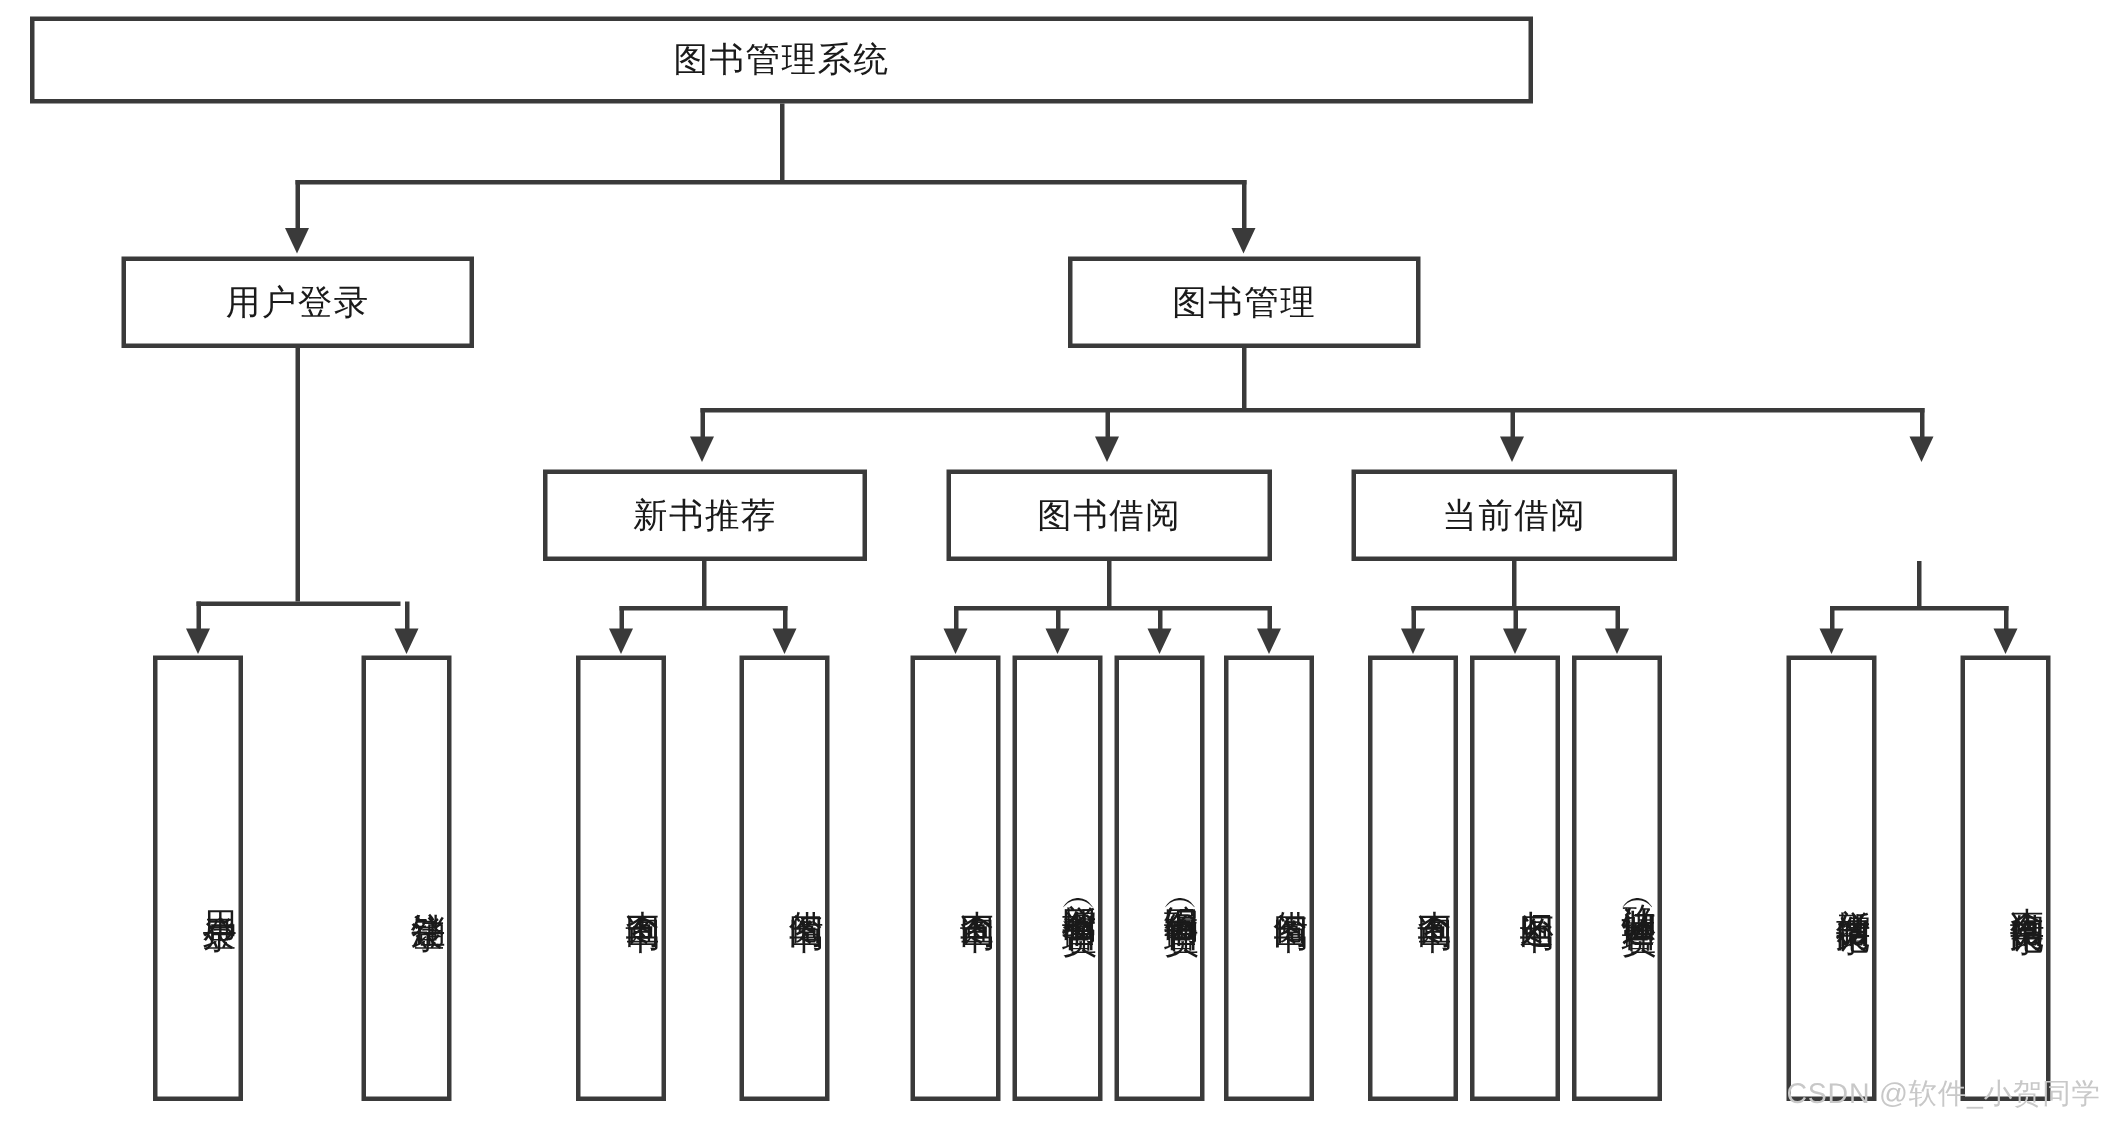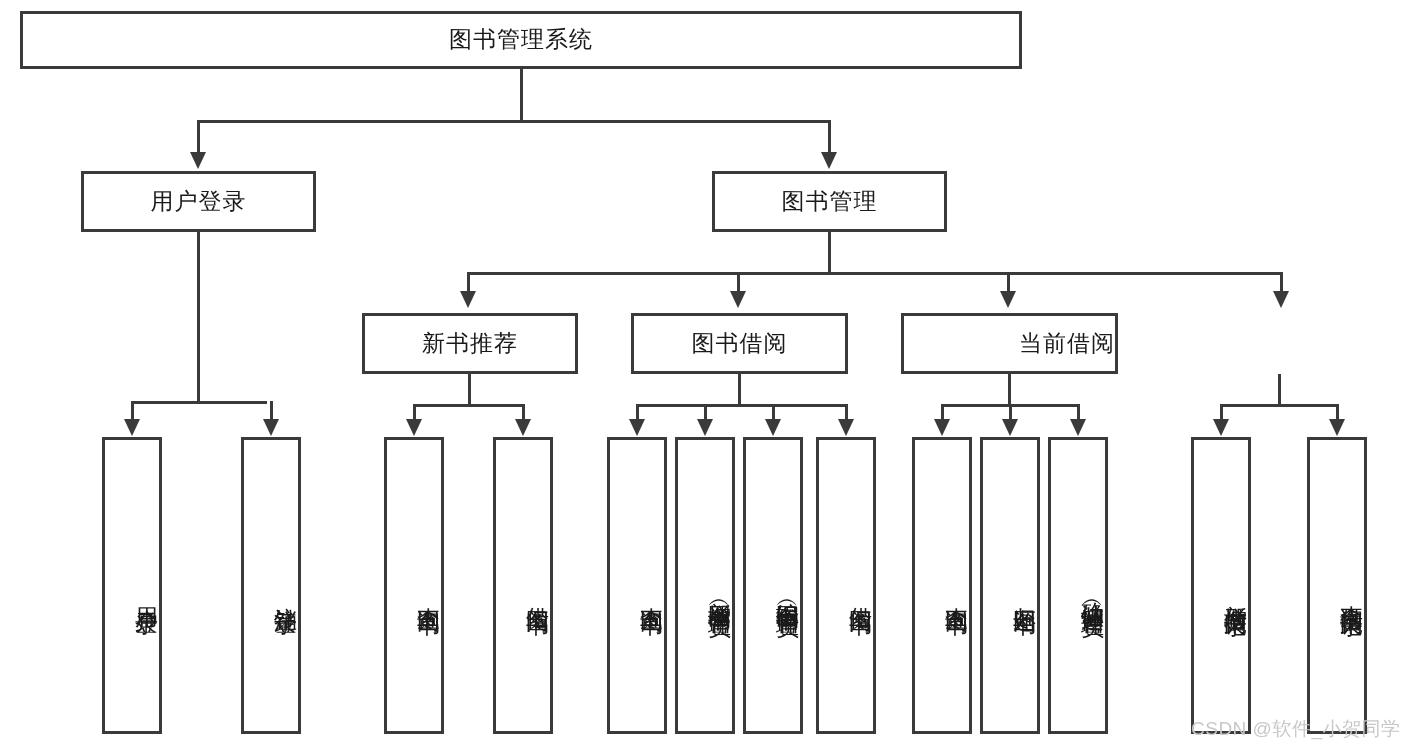--- a/index.html
+++ b/index.html
@@ -109,21 +109,21 @@
   <div class="arrow" style="left:1000px; top:291px;"></div>
   <div class="edge v" style="left:1280px; top:272px; height:21px;"></div>
   <div class="arrow" style="left:1273px; top:291px;"></div>
 
   <div class="node horiz" style="left:362px; top:313px; width:216px; height:61px;">
     <span>新书推荐</span>
   </div>
   <div class="node horiz" style="left:631px; top:313px; width:217px; height:61px;font-family:Liberation Serif, serif;">
     <span>图书借阅</span>
   </div>
-  <div class="node horiz" style="left:901px; top:313px; width:217px; height:61px;justify-content:flex-end;">
+  <div class="node horiz" style="left:901px; top:313px; width:217px; height:61px;">
     <span>当前借阅</span>
   </div>
 
   <div class="edge v" style="left:468px; top:374px; height:30px;"></div>
   <div class="edge h" style="left:413px; top:404px; width:112px;"></div>
   <div class="edge v" style="left:413px; top:404px; height:17px;"></div>
   <div class="arrow" style="left:406px; top:419px;"></div>
   <div class="edge v" style="left:522px; top:404px; height:17px;"></div>
   <div class="arrow" style="left:515px; top:419px;"></div>
 

